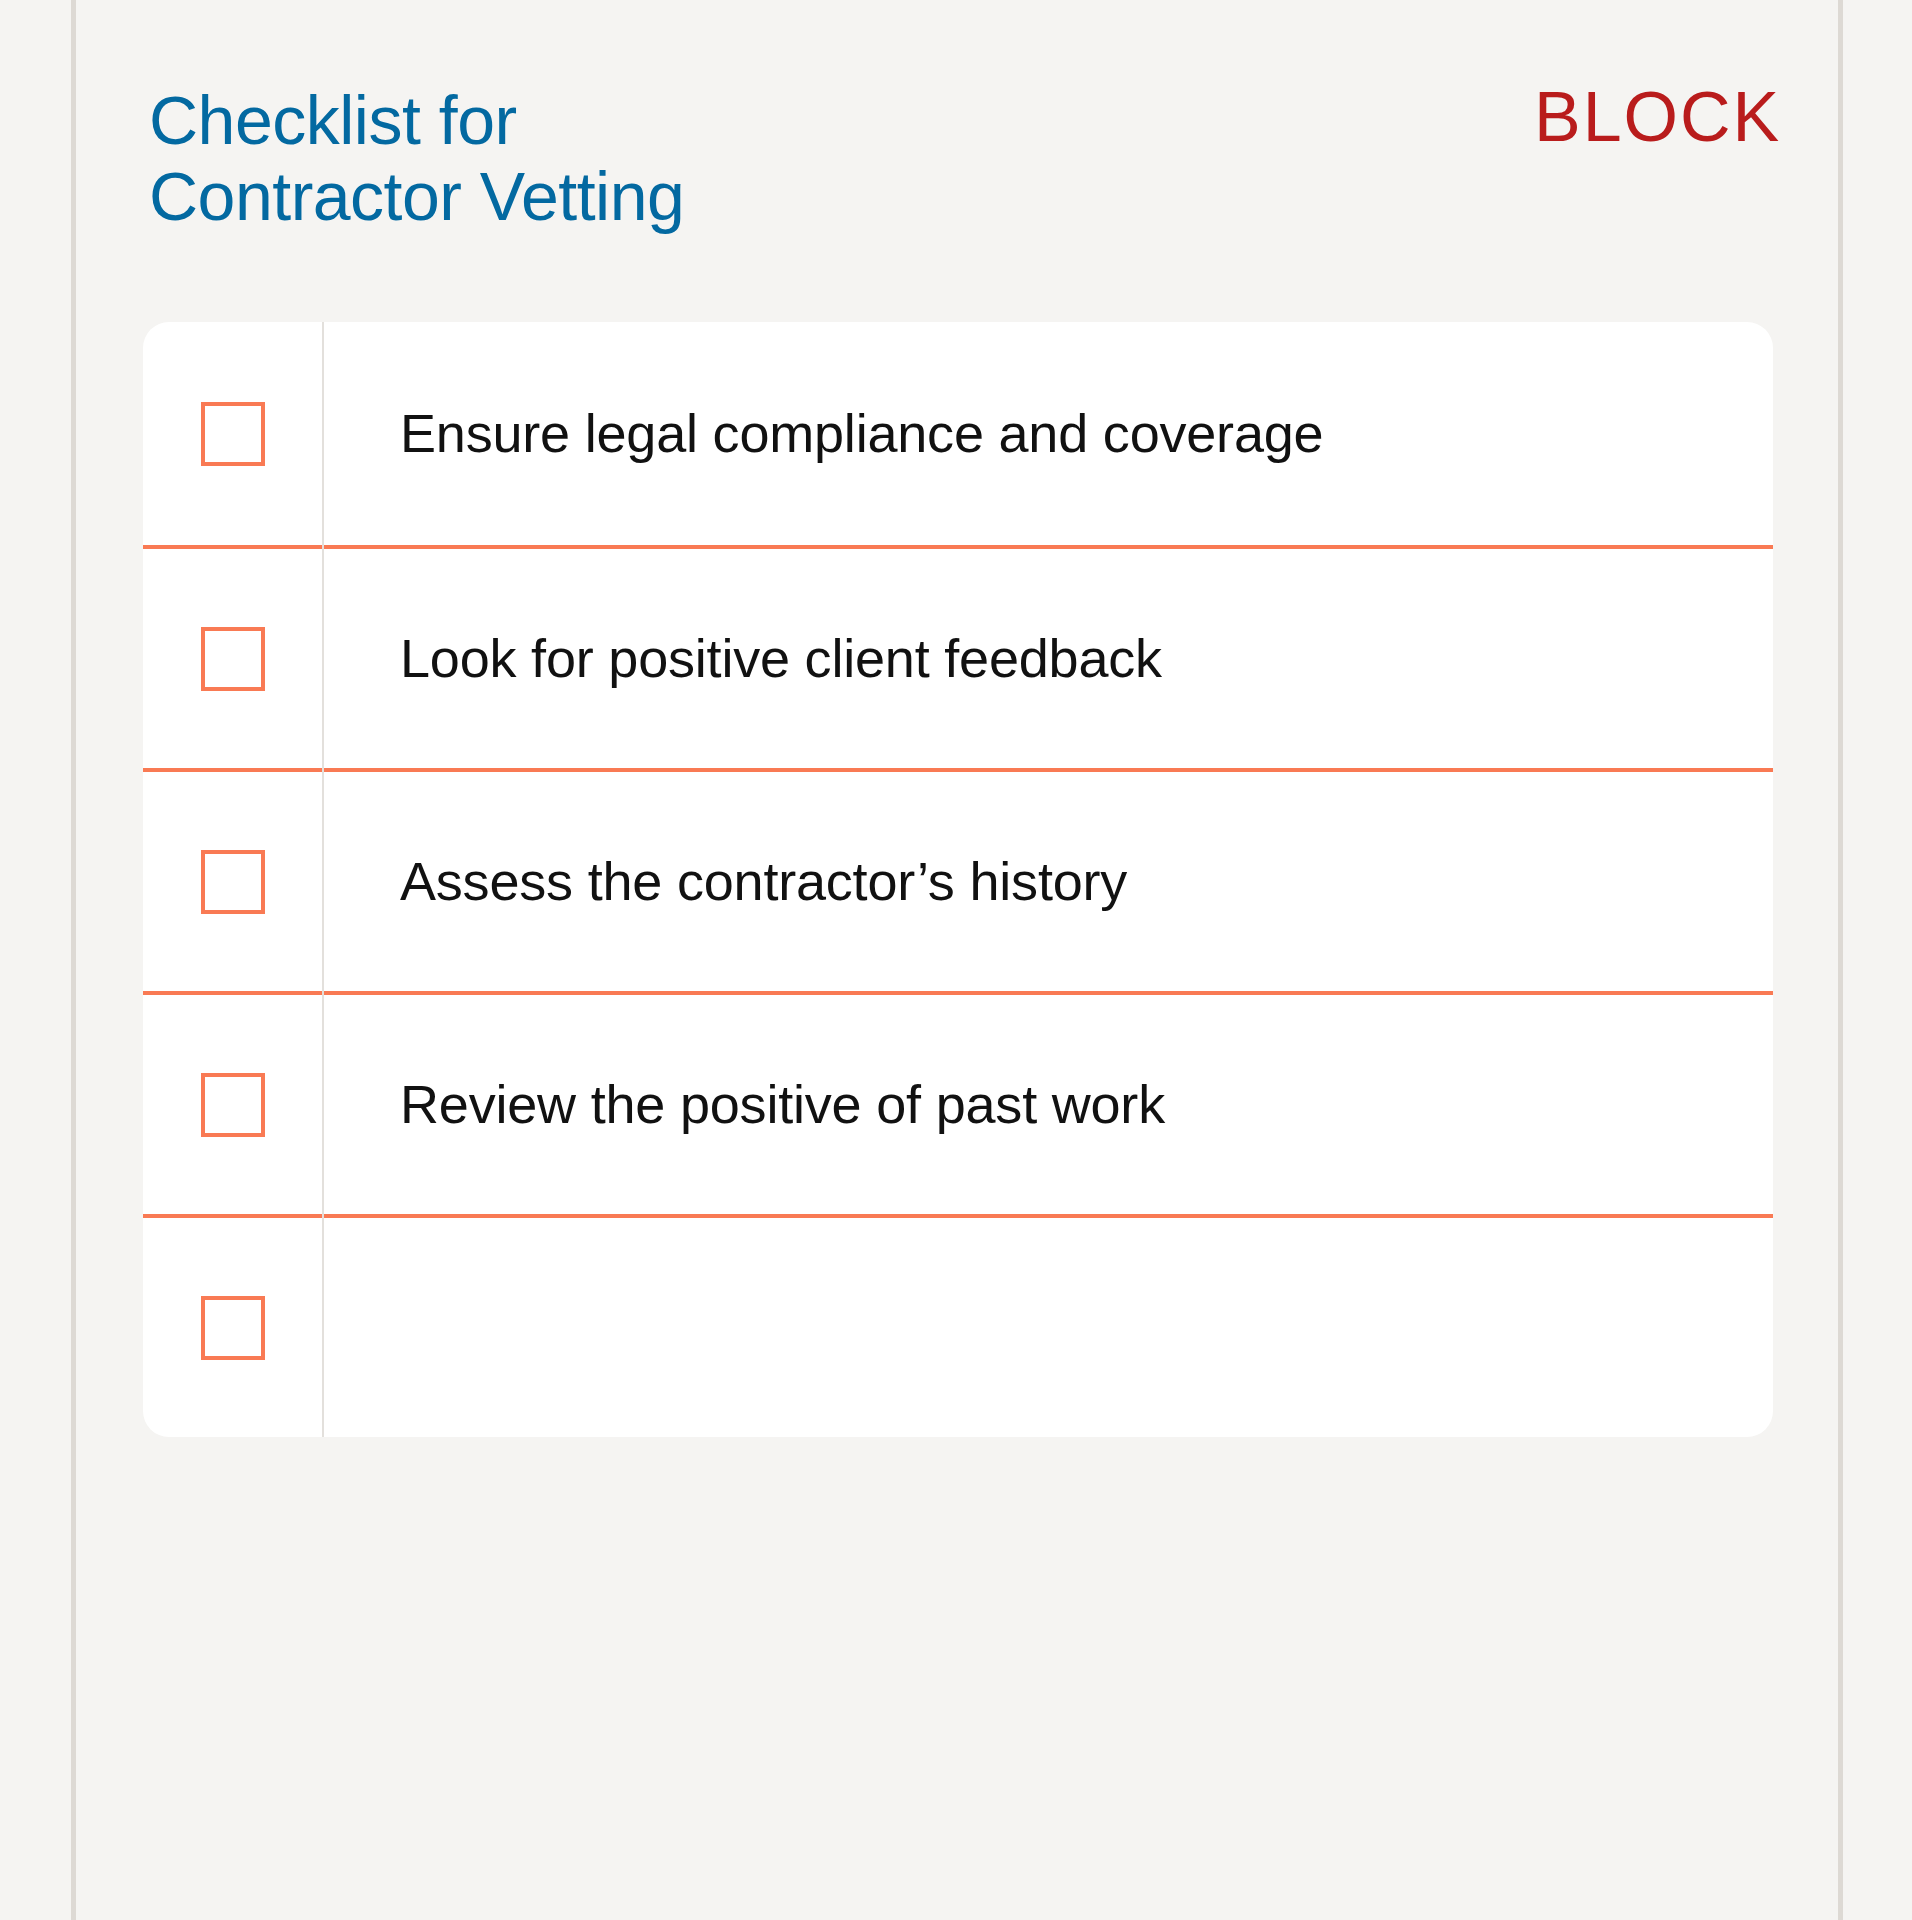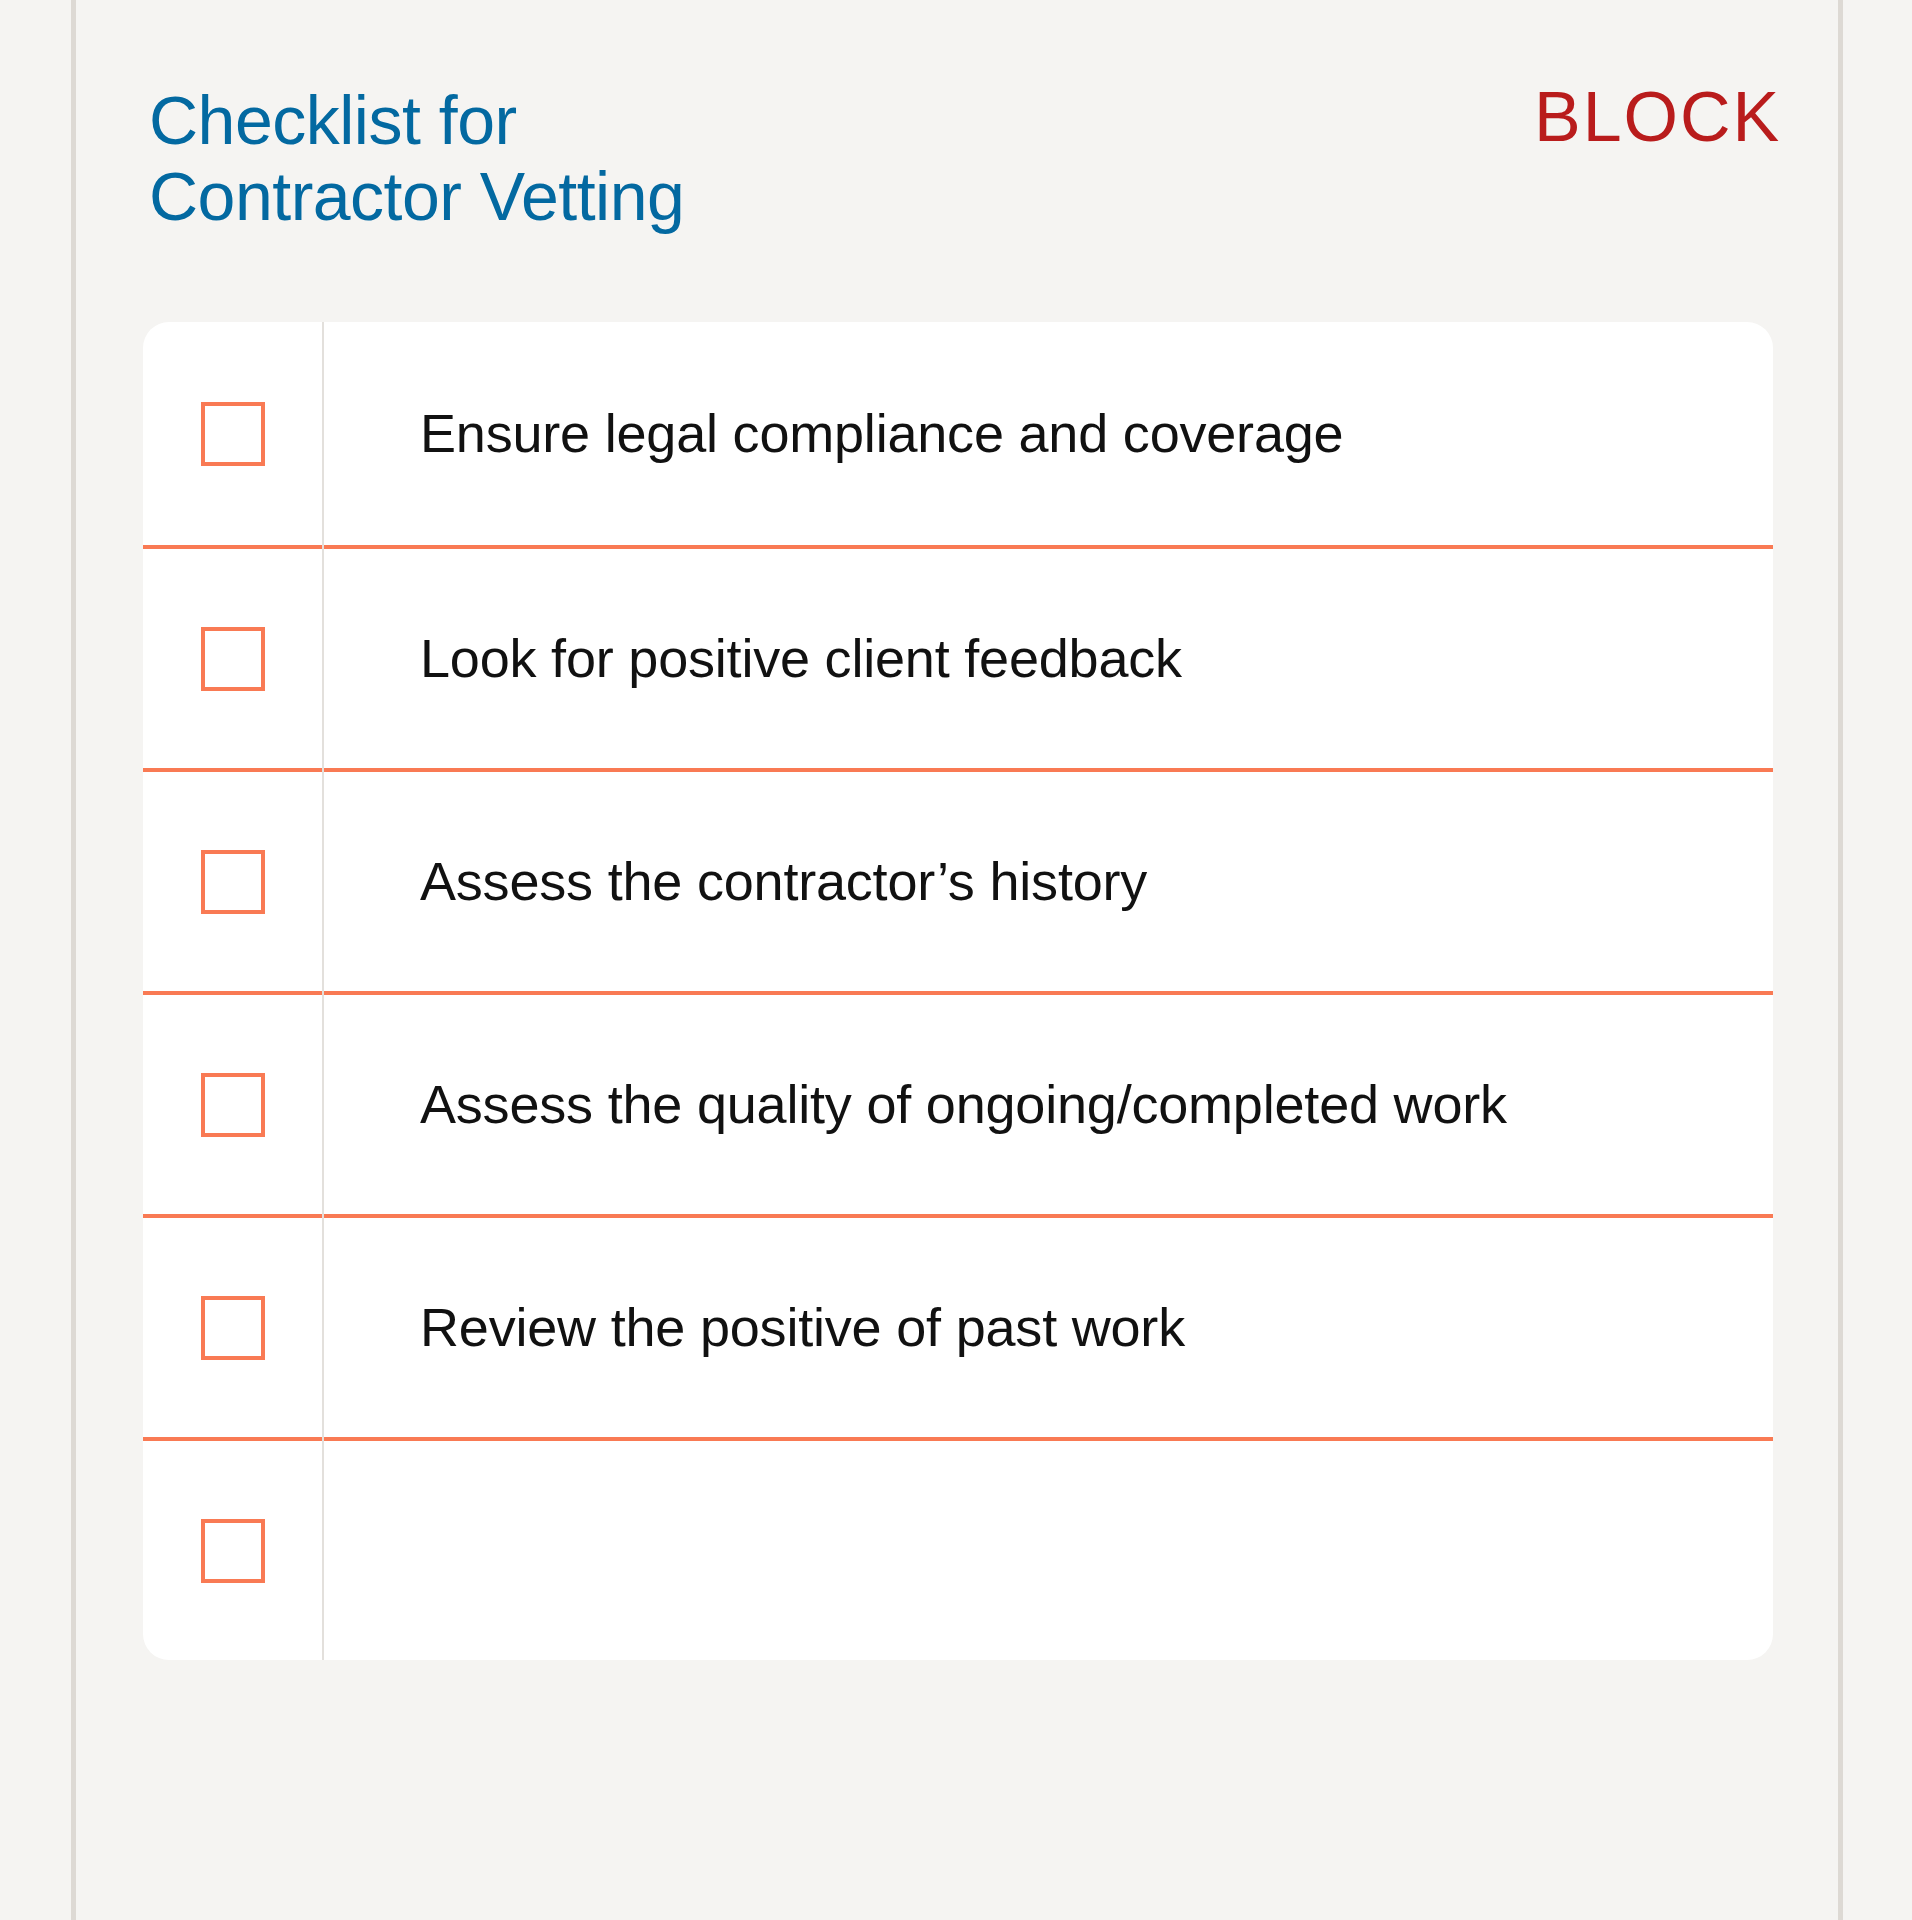--- a/index.html
+++ b/index.html
@@ -111,21 +111,21 @@
     width: 56px;
     height: 56px;
     border: 4px solid #f97a54;
     background: transparent;
     box-sizing: content-box;
     display: block;
   }
 
   .label-cell {
     flex: 1 1 auto;
-    padding-left: 98px;
+    padding-left: 78px;
     padding-right: 40px;
     min-width: 0;
   }
   .row-label {
     font-size: 54px;
     line-height: 1.15;
     font-weight: 400;
     color: #111111;
     letter-spacing: -0.2px;
     white-space: nowrap;
@@ -167,28 +167,20 @@
 
   <div class="row">
     <div class="checkbox-cell">
       <span class="checkbox"></span>
     </div>
     <div class="label-cell">
       <div class="row-label">Assess the contractor’s history</div>
     </div>
   </div>
 
-  <div class="row">
-    <div class="checkbox-cell">
-      <span class="checkbox"></span>
-    </div>
-    <div class="label-cell">
-      <div class="row-label">Assess the quality of ongoing/completed work</div>
-    </div>
-  </div>
 
   <div class="row">
     <div class="checkbox-cell">
       <span class="checkbox"></span>
     </div>
     <div class="label-cell">
       <div class="row-label">Review the positive of past work</div>
     </div>
   </div>
 

